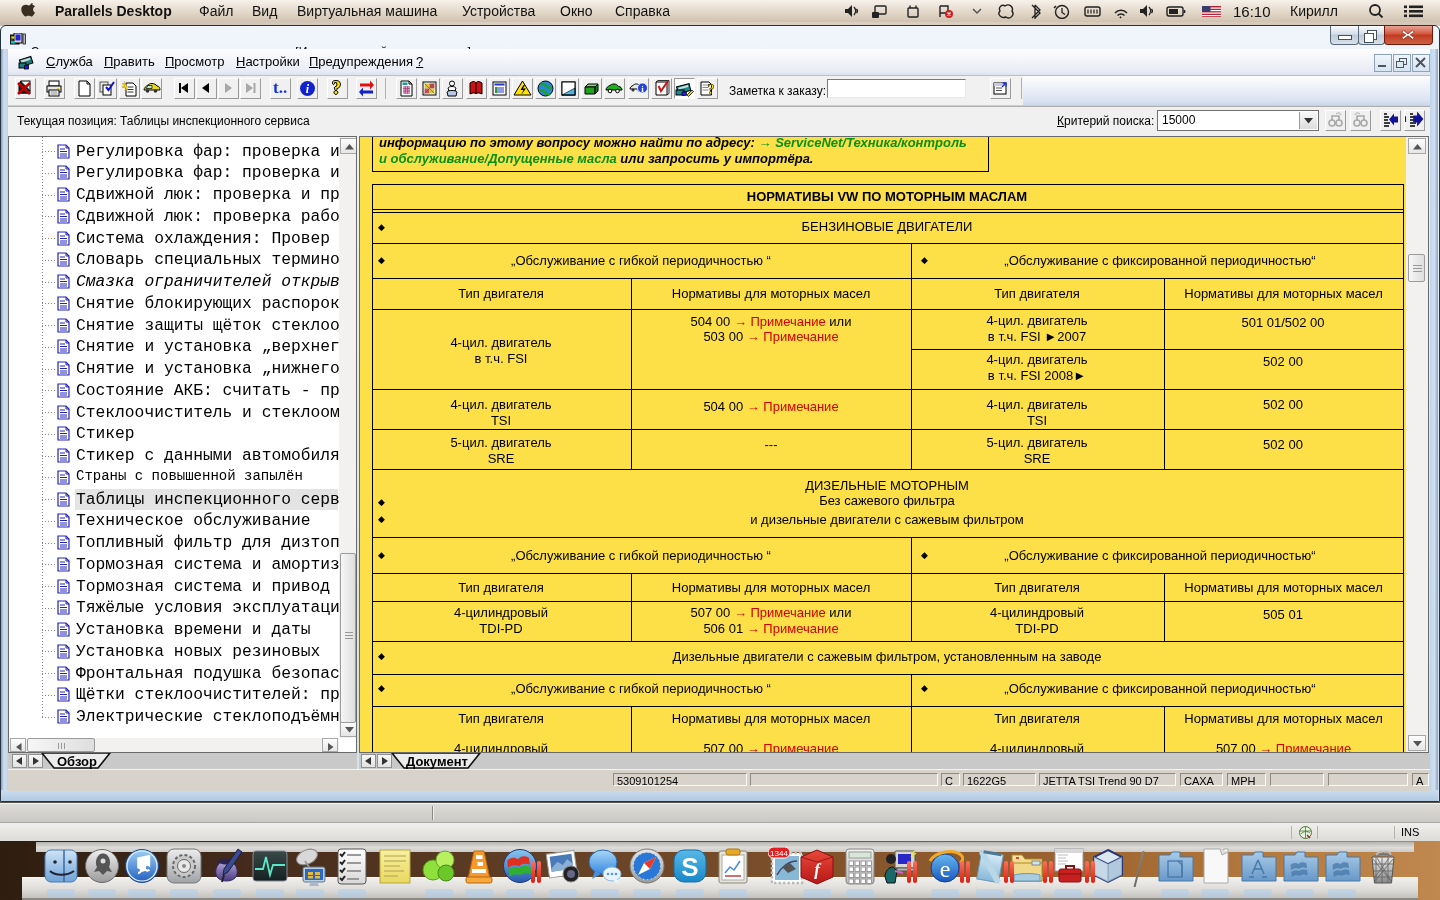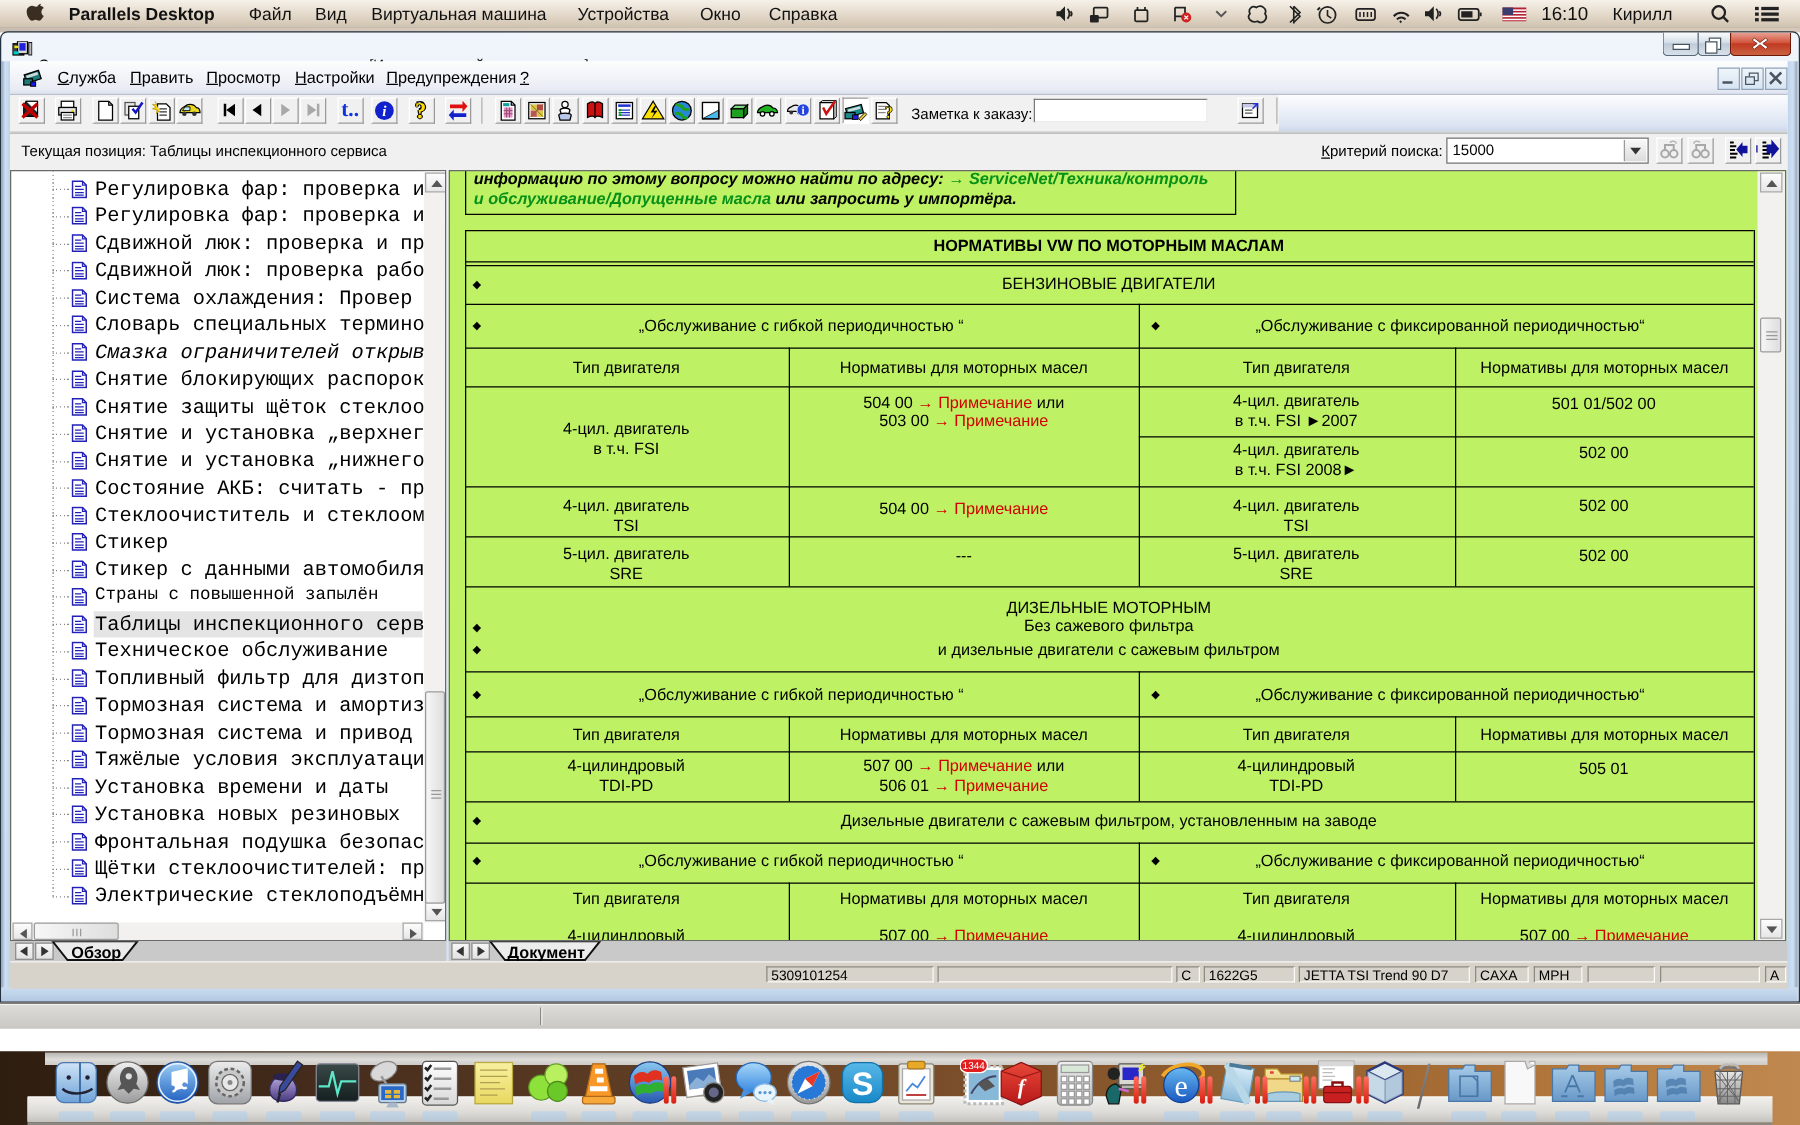--- a/index.html
+++ b/index.html
@@ -18,21 +18,21 @@
 .frameL{position:absolute;left:1px;top:49px;width:7px;height:741px;background:linear-gradient(90deg,#8fa3bb,#cfe0f2 45%,#bed3ea);}
 .frameR{position:absolute;left:1430px;top:49px;width:8px;height:741px;background:linear-gradient(90deg,#bed3ea,#cfe0f2 55%,#8fa3bb);}
 .frameB{position:absolute;left:1px;top:790px;width:1437px;height:11px;background:linear-gradient(#cadcf0,#b3c9e2);}
 #menurow{position:absolute;left:8px;top:49px;width:1422px;height:26px;background:linear-gradient(#fdfdfe,#e9ecf5 85%,#dde2ee);border-bottom:1px solid #b9bfce;}
 #menurow .m{position:absolute;top:5px;font-size:13px;color:#000;}
 .mdib{position:absolute;top:5px;width:16px;height:16px;border:1px solid #8fa3b8;background:linear-gradient(#eff5fb,#d6e4f2);}
 #toolbar{position:absolute;left:8px;top:76px;width:1422px;height:29px;background:#f1f1f1;border-bottom:1px solid #cfcfcf;}
 .tb{position:absolute;top:2px;width:21px;height:21px;background:#f0f0f0;border:1px solid;border-color:#ffffff #9a9a9a #9a9a9a #ffffff;box-sizing:border-box;}
 #posbar{position:absolute;left:8px;top:106px;width:1422px;height:30px;background:#f0f0f0;}
 #treepanel{position:absolute;left:8px;top:136px;width:349px;height:617px;background:#fff;border:1px solid #6a6a6a;box-sizing:border-box;overflow:hidden;}
-#docpanel{position:absolute;left:359px;top:136px;width:1070px;height:617px;background:#bef264;border:1px solid #6a6a6a;box-sizing:border-box;overflow:hidden;}
+#docpanel{position:absolute;left:359px;top:136px;width:1070px;height:617px;background:#fde047;border:1px solid #6a6a6a;box-sizing:border-box;overflow:hidden;}
 .thumb{position:absolute;background:linear-gradient(90deg,#f6f6f6,#dedede);border:1px solid #9b9b9b;box-sizing:border-box;border-radius:2px;}
 .sbtn{position:absolute;background:linear-gradient(#fdfdfd,#e6e6e6);border:1px solid #a7a7a7;box-sizing:border-box;color:#555;}
 #tabrowL{position:absolute;left:8px;top:753px;width:349px;height:16px;background:#c9c9c9;}
 #tabrowR{position:absolute;left:359px;top:753px;width:1071px;height:16px;background:#c9c9c9;}
 .tabbtn{position:absolute;top:1px;width:15px;height:14px;background:linear-gradient(#f7f7f7,#e2e2e2);border:1px solid #8f8f8f;box-sizing:border-box;text-align:center;line-height:12px;font-size:8px;color:#222;}
 #statusbar{position:absolute;left:8px;top:769px;width:1422px;height:21px;background:#d7d3ca;border-top:1px solid #f5f4f0;}
 .sfield{position:absolute;top:3px;height:13px;border:1px solid;border-color:#8e8a80 #fbfaf6 #fbfaf6 #8e8a80;font-size:11px;color:#000;padding:1px 3px 0 3px;box-sizing:border-box;white-space:nowrap;overflow:hidden;}
 #taskbar{position:absolute;left:0;top:802px;width:1440px;height:20px;background:linear-gradient(#deddd9,#c8c7c3);border-top:1px solid #55534e;box-shadow:inset 0 1px 0 #f4f3ef;}
 #pbar{position:absolute;left:0;top:822px;width:1440px;height:19px;background:linear-gradient(#f0efed,#dcdbd7);border-top:1px solid #a8a7a3;}
 #dock{position:absolute;left:0;top:841px;width:1440px;height:59px;background:linear-gradient(90deg,#2e1e10,#41291a 15%,#5e3d24 35%,#7d502a 55%,#9c6430 75%,#b87c3e 90%,#bf8850);}
@@ -726,20 +726,31 @@
     <div class="sfield" style="left:1172px;width:43px;">CAXA</div>
     <div class="sfield" style="left:1219px;width:39px;">MPH</div>
     <div class="sfield" style="left:1262px;width:54px;"></div>
     <div class="sfield" style="left:1320px;width:80px;"></div>
     <div class="sfield" style="left:1404px;width:17px;">A</div>
     </div>
   <div id="taskbar">
       <div style="position:absolute;left:432px;top:3px;width:1px;height:14px;background:#8a8984;"></div>
       <div style="position:absolute;left:433px;top:3px;width:1px;height:14px;background:#efefec;"></div>
     </div>
+  <div id="pbar">
+    <div class="ab" style="left:1291px;top:3px;width:1px;height:13px;background:#b5b4b0;"></div>
+    <svg class="ab" style="left:1299px;top:3px;" width="13" height="13" viewBox="0 0 13 13">
+        <circle cx="6.5" cy="6.5" r="6" fill="#e8f2e0" stroke="#4a7a30"></circle>
+        <path d="M2 8c2-3 7-3 9-1M6.5 0.5v12M1 5h11" stroke="#4a7a30" fill="none" stroke-width="0.8"></path>
+        <path d="M8 9l3 3" stroke="#aa2222" stroke-width="1.5"></path>
+      </svg>
+    <div class="ab" style="left:1317px;top:3px;width:1px;height:13px;background:#b5b4b0;"></div>
+    <div class="ab" style="left:1394px;top:3px;width:1px;height:13px;background:#b5b4b0;"></div>
+    <div class="lt" style="left:1401px;top:3px;font-size:11px;">INS</div>
+    </div>
   <div id="dock">
       <div class="ab" style="left:36px;top:1px;width:1378px;height:10px;background:linear-gradient(#b5b4b1,#dddcd9 55%,#cccbc8);"></div>
     <div class="ab" style="left:22px;top:37px;width:1396px;height:20px;background:linear-gradient(#f0efec,#dcdbd8 60%,#c2c1bd);box-shadow:0 -1px 0 #f8f8f6;"></div>
     <div class="ab" style="left:22px;top:57px;width:1396px;height:2px;background:#8a8881;"></div>
     <svg class="dicon" style="left:42px;top:6px;" width="38" height="40" viewBox="0 0 38 40">
         <defs>
           <linearGradient id="gf" x1="0" y1="0" x2="0" y2="1">
             <stop offset="0" stop-color="#cfe3f7"></stop>
             <stop offset="1" stop-color="#6fa3d8"></stop>
           </linearGradient>

